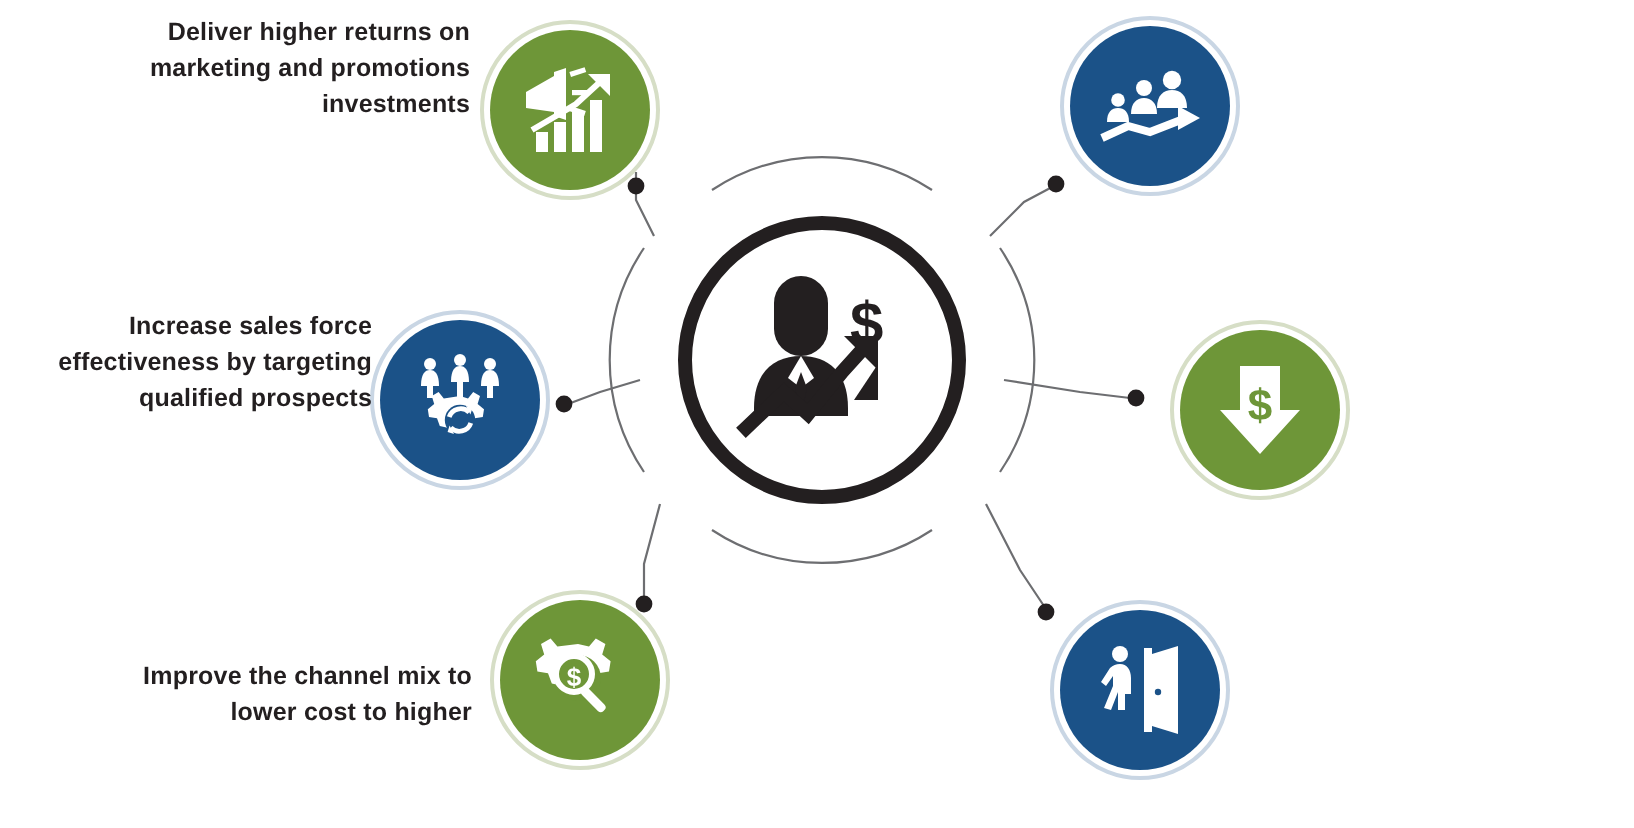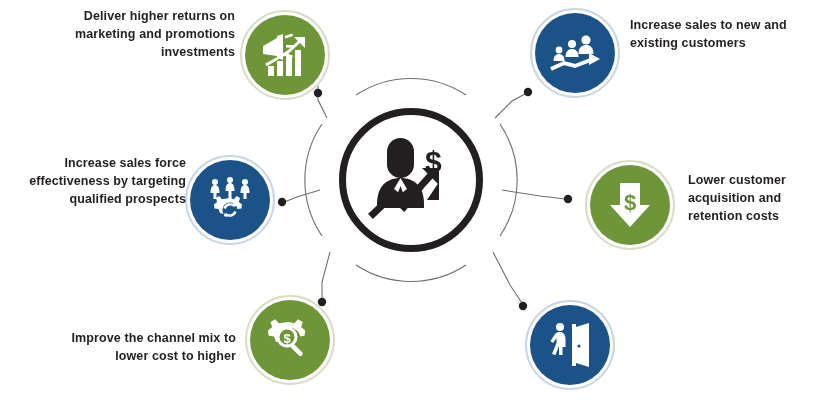--- a/index.html
+++ b/index.html
@@ -236,18 +236,16 @@
         <path d="M12 11 C15.5 11 17.5 14 17.5 18 L17.5 26 L14.5 26 L14.5 21 L14.5 34 L11 34 L11 25 L7.5 34 L4 33 L8.5 22 L8.5 17 L5 22 L2.5 20 L7 13 C8.5 11.6 10 11 12 11 Z"></path>
 
         <rect x="24" y="3" width="4" height="42"></rect>
         <path d="M28 6 L41 2 L41 46 L28 42 Z"></path>
         <circle cx="31" cy="25" r="1.6" fill="#1b5288"></circle>
       </g>
     </svg>
   </div>
 
   <div class="label right" id="lbl-marketing">Deliver higher returns on marketing and promotions investments</div>
-  <div class="label left" id="lbl-newsales">Increase sales to new and existing customers</div>
   <div class="label right" id="lbl-salesforce">Increase sales force effectiveness by targeting qualified prospects</div>
-  <div class="label left" id="lbl-costs">Lower customer acquisition and retention costs</div>
   <div class="label right" id="lbl-channel">Improve the channel mix to lower cost to higher</div>
 
 </div>
 
 </body></html>

